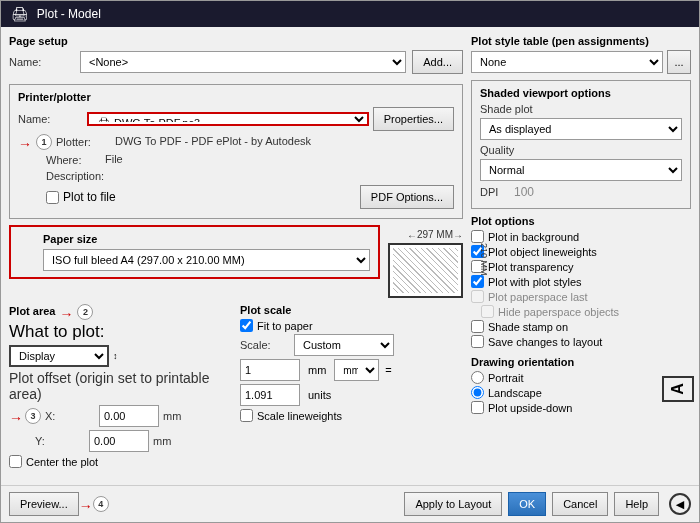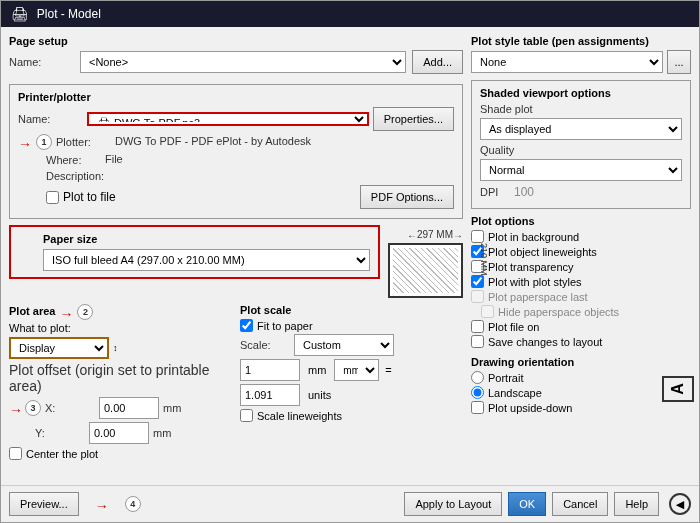--- a/index.html
+++ b/index.html
@@ -153,21 +153,21 @@
       height: 16px;
       background: white;
       color: #333;
       border: 1px solid #999;
       border-radius: 50%;
       font-size: 9px;
       font-weight: bold;
     }
     .indent { margin-left: 10px; }
     .what-to-plot-dropdown {
-      border: 2px solid #a16207;
+      border: 2px solid #404040;
       width: 100px;
       font-size: 11px;
       height: 22px;
     }
     .page-setup-row {
       display: flex;
       align-items: center;
       gap: 6px;
       margin-bottom: 4px;
     }
@@ -280,21 +280,21 @@
 
       <div style="display:flex; gap:8px;">
 
         <div style="flex:1;">
           <div style="display:flex; align-items:center; gap:4px; margin-bottom:2px;">
             <span class="section-label">Plot area</span>
             <span class="red-arrow">→</span>
             <span class="number-badge">2</span>
           </div>
           <div class="form-row">
-            <span style="font-size:11px; ">What to plot:</span>
+            <span style="font-size:17px; ">What to plot:</span>
           </div>
           <div style="display:flex; align-items:center; gap:2px; margin-bottom:3px;">
             <select class="what-to-plot-dropdown">
               <option>Display</option>
               <option>Extents</option>
               <option>Limits</option>
               <option>Window</option>
             </select>
             <span style="font-size:9px; margin-left:2px;">↕</span>
           </div>
@@ -411,21 +411,21 @@
         <div class="checkbox-row">
           <input type="checkbox" disabled="" style="">
           <span class="disabled-text">Plot paperspace last</span>
         </div>
         <div class="checkbox-row indent">
           <input type="checkbox" disabled="" style="">
           <span class="disabled-text">Hide paperspace objects</span>
         </div>
         <div class="checkbox-row">
           <input type="checkbox" style="">
-          <span>Plot file on</span>
+          <span>Shade stamp on</span>
         </div>
         <div class="checkbox-row">
           <input type="checkbox" style="">
           <span>Save changes to layout</span>
         </div>
       </div>
 
       <div>
         <div class="section-label">Drawing orientation</div>
         <div style="display:flex; align-items:flex-start; justify-content:space-between;">
@@ -447,21 +447,21 @@
             <span>A</span>
           </div>
         </div>
       </div>
 
     </div>
 
   </div>
 
   <div class="bottom-bar">
-    <div style="display:flex; align-items:center; gap:16px;">
+    <div style="display:flex; align-items:center; gap:0;">
       <button class="btn">Preview...</button>
       <span class="red-arrow">→</span>
       <span class="number-badge">4</span>
     </div>
     <div class="bottom-right">
       <button class="btn">Apply to Layout</button>
       <button class="btn btn-ok">OK</button>
       <button class="btn">Cancel</button>
       <button class="btn">Help</button>
       <div class="circle-back">

